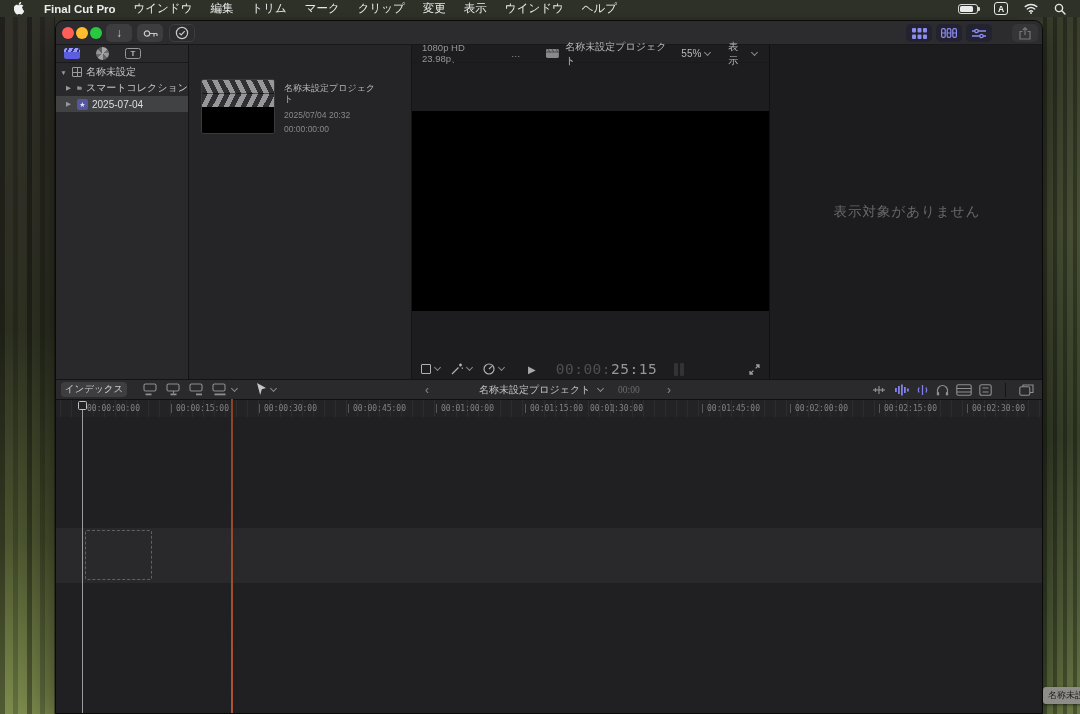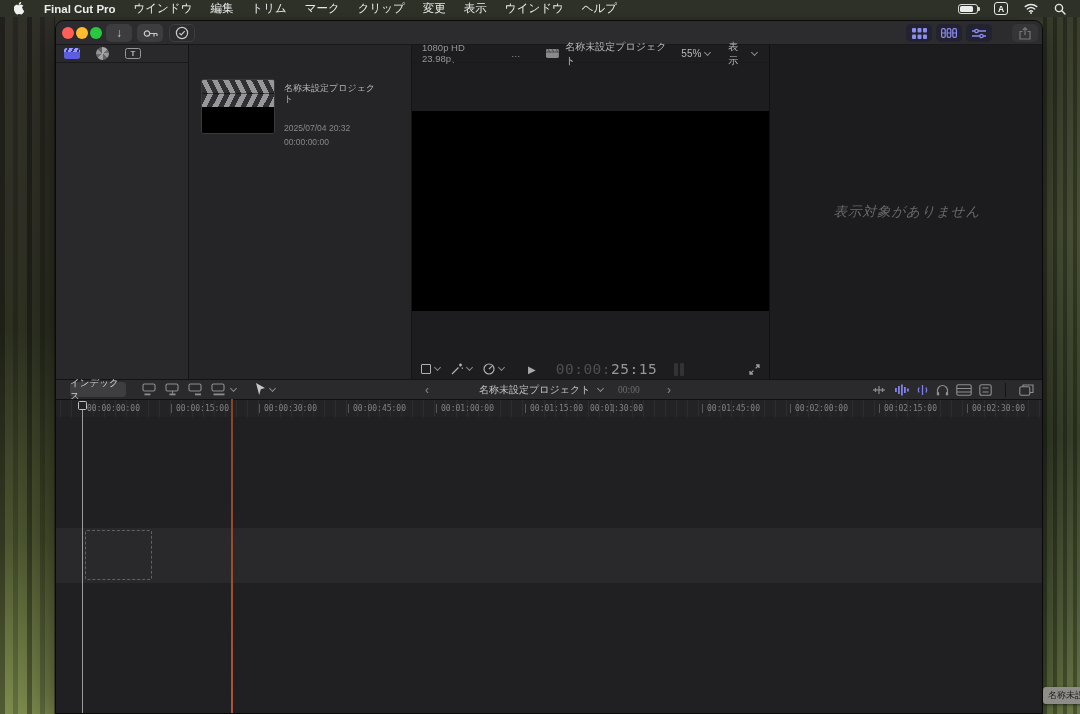--- a/index.html
+++ b/index.html
@@ -51,21 +51,21 @@
   .tb-btn { position:absolute; top:3px; width:26px; height:18px; background:#3d3d40; border-radius:5px; display:flex; align-items:center; justify-content:center; color:#c9c9cd; font-size:12px; }
   .tb-toggle { background:#222230; }
   .tb-share { background:#353537; }
 
   
   .pane { position:absolute; top:24px; height:334px; }
   .sidebar { left:0; width:133px; background:#29292b; border-right:1px solid #141416; }
   .browser { left:133px; width:222px; background:#252527; }
   .viewer  { left:355px; width:358px; background:#1d1d1f; border-left:1px solid #141416; }
   .eventviewer { left:713px; width:275px; background:#1c1c1e; border-left:1px solid #101012; display:flex; align-items:center; justify-content:center; }
-  .eventviewer .msg { color:#69696d; font-size:13.5px; letter-spacing:1px;font-style:italic; }
+  .eventviewer .msg { color:#69696d; font-size:13.5px; letter-spacing:1px; }
 
   .pane-header { position:absolute; top:0; left:0; right:0; height:18px; border-bottom:1px solid #19191b; display:flex; align-items:center; }
 
   
   .side-tabs { gap:16px; padding-left:8px; }
   .clap { width:16px; height:11px; border-radius:2.5px; background:linear-gradient(180deg,#9a9af8 0 4px,#5d5de0 4px 100%); position:relative; overflow:hidden; }
   .clap::before { content:""; position:absolute; top:0; left:0; right:0; height:4px;
     background:repeating-linear-gradient(115deg, transparent 0 3px, #32327a 3px 5px); }
   .pinwheel { width:13px; height:13px; border-radius:50%; background:conic-gradient(#a8a8ac 0 45deg,#6e6e72 45deg 90deg,#98989c 90deg 135deg,#646468 135deg 180deg,#a0a0a4 180deg 225deg,#6a6a6e 225deg 270deg,#94949a 270deg 315deg,#606064 315deg 360deg); }
   .titlesic { width:16px; height:11px; border:1px solid #97979b; border-radius:2.5px; color:#b4b4b8; font-size:8px; font-weight:bold; display:flex; align-items:center; justify-content:center; }
@@ -84,42 +84,42 @@
   .updown i { width:0; height:0; border-left:3px solid transparent; border-right:3px solid transparent; }
   .updown .u { border-bottom:3.5px solid #9c9ca0; }
   .updown .d { border-top:3.5px solid #9c9ca0; }
   .clipcard-thumb { position:absolute; left:12px; top:34px; width:74px; height:55px; border-radius:2px; overflow:hidden; background:#000; border:1px solid #3a3a3c; }
   .chevstrip { height:27px;
     background:
       repeating-linear-gradient(63deg, #303032 0 5px, #97979b 5px 10px) left top/100% 50% no-repeat,
       repeating-linear-gradient(117deg, #303032 0 5px, #97979b 5px 10px) left bottom/100% 50% no-repeat; }
   .clipmeta { position:absolute; left:95px; top:38px; width:115px; }
   .clipmeta .t { color:#b6b6b8; font-size:9px; line-height:11px; width:92px; }
-  .clipmeta .d { color:#88888c; font-size:8.5px; margin-top:18px; }
+  .clipmeta .d { color:#88888c; font-size:8.5px; margin-top:5px; }
   .clipmeta .dur { color:#88888c; font-size:8.5px; margin-top:4px; }
   .browser-foot { position:absolute; left:0; right:0; bottom:0; height:20px; border-top:1px solid #19191b; display:flex; align-items:center; justify-content:center; color:#9b9b9f; font-size:9.5px; }
 
   
   .viewer-header { padding:0 10px; font-size:10px; color:#b9b9bd; gap:6px; }
   .vh-format { font-size:9.5px; color:#96969a; }
   .video { position:absolute; left:0; top:66px; width:358px; height:200px; background:#000; }
   .transport { position:absolute; left:0; right:0; bottom:0; height:20px; display:flex; align-items:center; padding:0 9px; }
   .cropic { width:10px; height:10px; border:1.6px solid #b0b0b4; border-radius:1px; }
   .chev { width:5px; height:5px; border-right:1.4px solid #88888c; border-bottom:1.4px solid #88888c; transform:rotate(45deg); display:inline-block; margin:-3px 0 0 4px; flex:none; }
   .tgroup { display:flex; align-items:center; margin-right:11px; }
   .play { color:#a9a9ad; font-size:10px; margin-left:13px; }
   .tc { font-family:"DejaVu Sans Mono", monospace; font-size:14.5px; margin-left:20px; letter-spacing:.5px; white-space:nowrap; }
   .tc .dim { color:#4e4e53; } .tc .lit { color:#96969a; }
   .meters { display:flex; gap:2px; margin-left:17px; }
   .meters i { width:4px; height:13px; background:#323237; border-radius:1px; }
   .fullscr { margin-left:auto; }
 
   
   .timeline-bar { position:absolute; left:0; top:358px; width:100%; height:20px; background:#2a2a2c; border-top:1px solid #131315; display:flex; align-items:center; }
-  .idxbtn { margin-left:14px; width:56px; height:15px; background:#3e3e41; border-radius:4px; color:#d2d2d4; font-size:9.5px; display:flex; align-items:center; justify-content:center; }
+  .idxbtn { margin-left:5px; width:66px; height:15px; background:#3e3e41; border-radius:4px; color:#d2d2d4; font-size:9.5px; display:flex; align-items:center; justify-content:center; }
   .editgrp { display:flex; align-items:center; gap:7px; margin-left:16px; }
   .toolgrp { display:flex; align-items:center; margin-left:19px; }
   .tl-abs { position:absolute; top:0; height:20px; display:flex; align-items:center; }
   .tl-prev { left:369px; color:#88888c; font-size:12px; }
   .tl-proj { left:423px; color:#c2c2c6; font-size:10px; gap:4px; }
   .tl-dur  { left:562px; color:#6b6b6f; font-size:9.5px; font-family:Liberation Serif, serif; }
   .tl-next { left:611px; color:#88888c; font-size:12px; }
   .tl-right { left:816px; gap:7px; }
   .tl-sep { width:1px; height:14px; background:#141416; margin:0 6px; }
 
@@ -238,20 +238,39 @@
           <path d="M6 8 V1 M3.8 3 L6 0.8 L8.2 3"></path>
         </svg>
     </span>
   </div>
 
   <div class="pane sidebar">
     <div class="pane-header side-tabs">
       <span class="clap"></span>
       <span class="pinwheel"></span>
       <span class="titlesic">T</span>
+    </div>
+    <div class="tree">
+      <div class="trow">
+        <span class="disc">▼</span>
+        <span class="libgrid"></span>
+        <span>名称未設定</span>
+      </div>
+      <div class="trow child">
+        <span class="disc">▶</span>
+        <svg width="12" height="10" viewBox="0 0 12 10" fill="#8f8f93">
+            <path d="M0.5 2 q0-1 1-1 h3 l1 1 h5 q1 0 1 1 v5.5 q0 1-1 1 h-9 q-1 0-1-1 Z"></path>
+          </svg>
+        <span>スマートコレクション</span>
+      </div>
+      <div class="trow child selected">
+        <span class="disc">▶</span>
+        <span class="eventic">★</span>
+        <span>2025-07-04</span>
+      </div>
     </div>
   </div>
 
   <div class="pane browser">
 
     <div class="clipcard-thumb">
       <div class="chevstrip"></div>
     </div>
     <div class="clipmeta">
       <div class="t">名称未設定プロジェクト</div>

